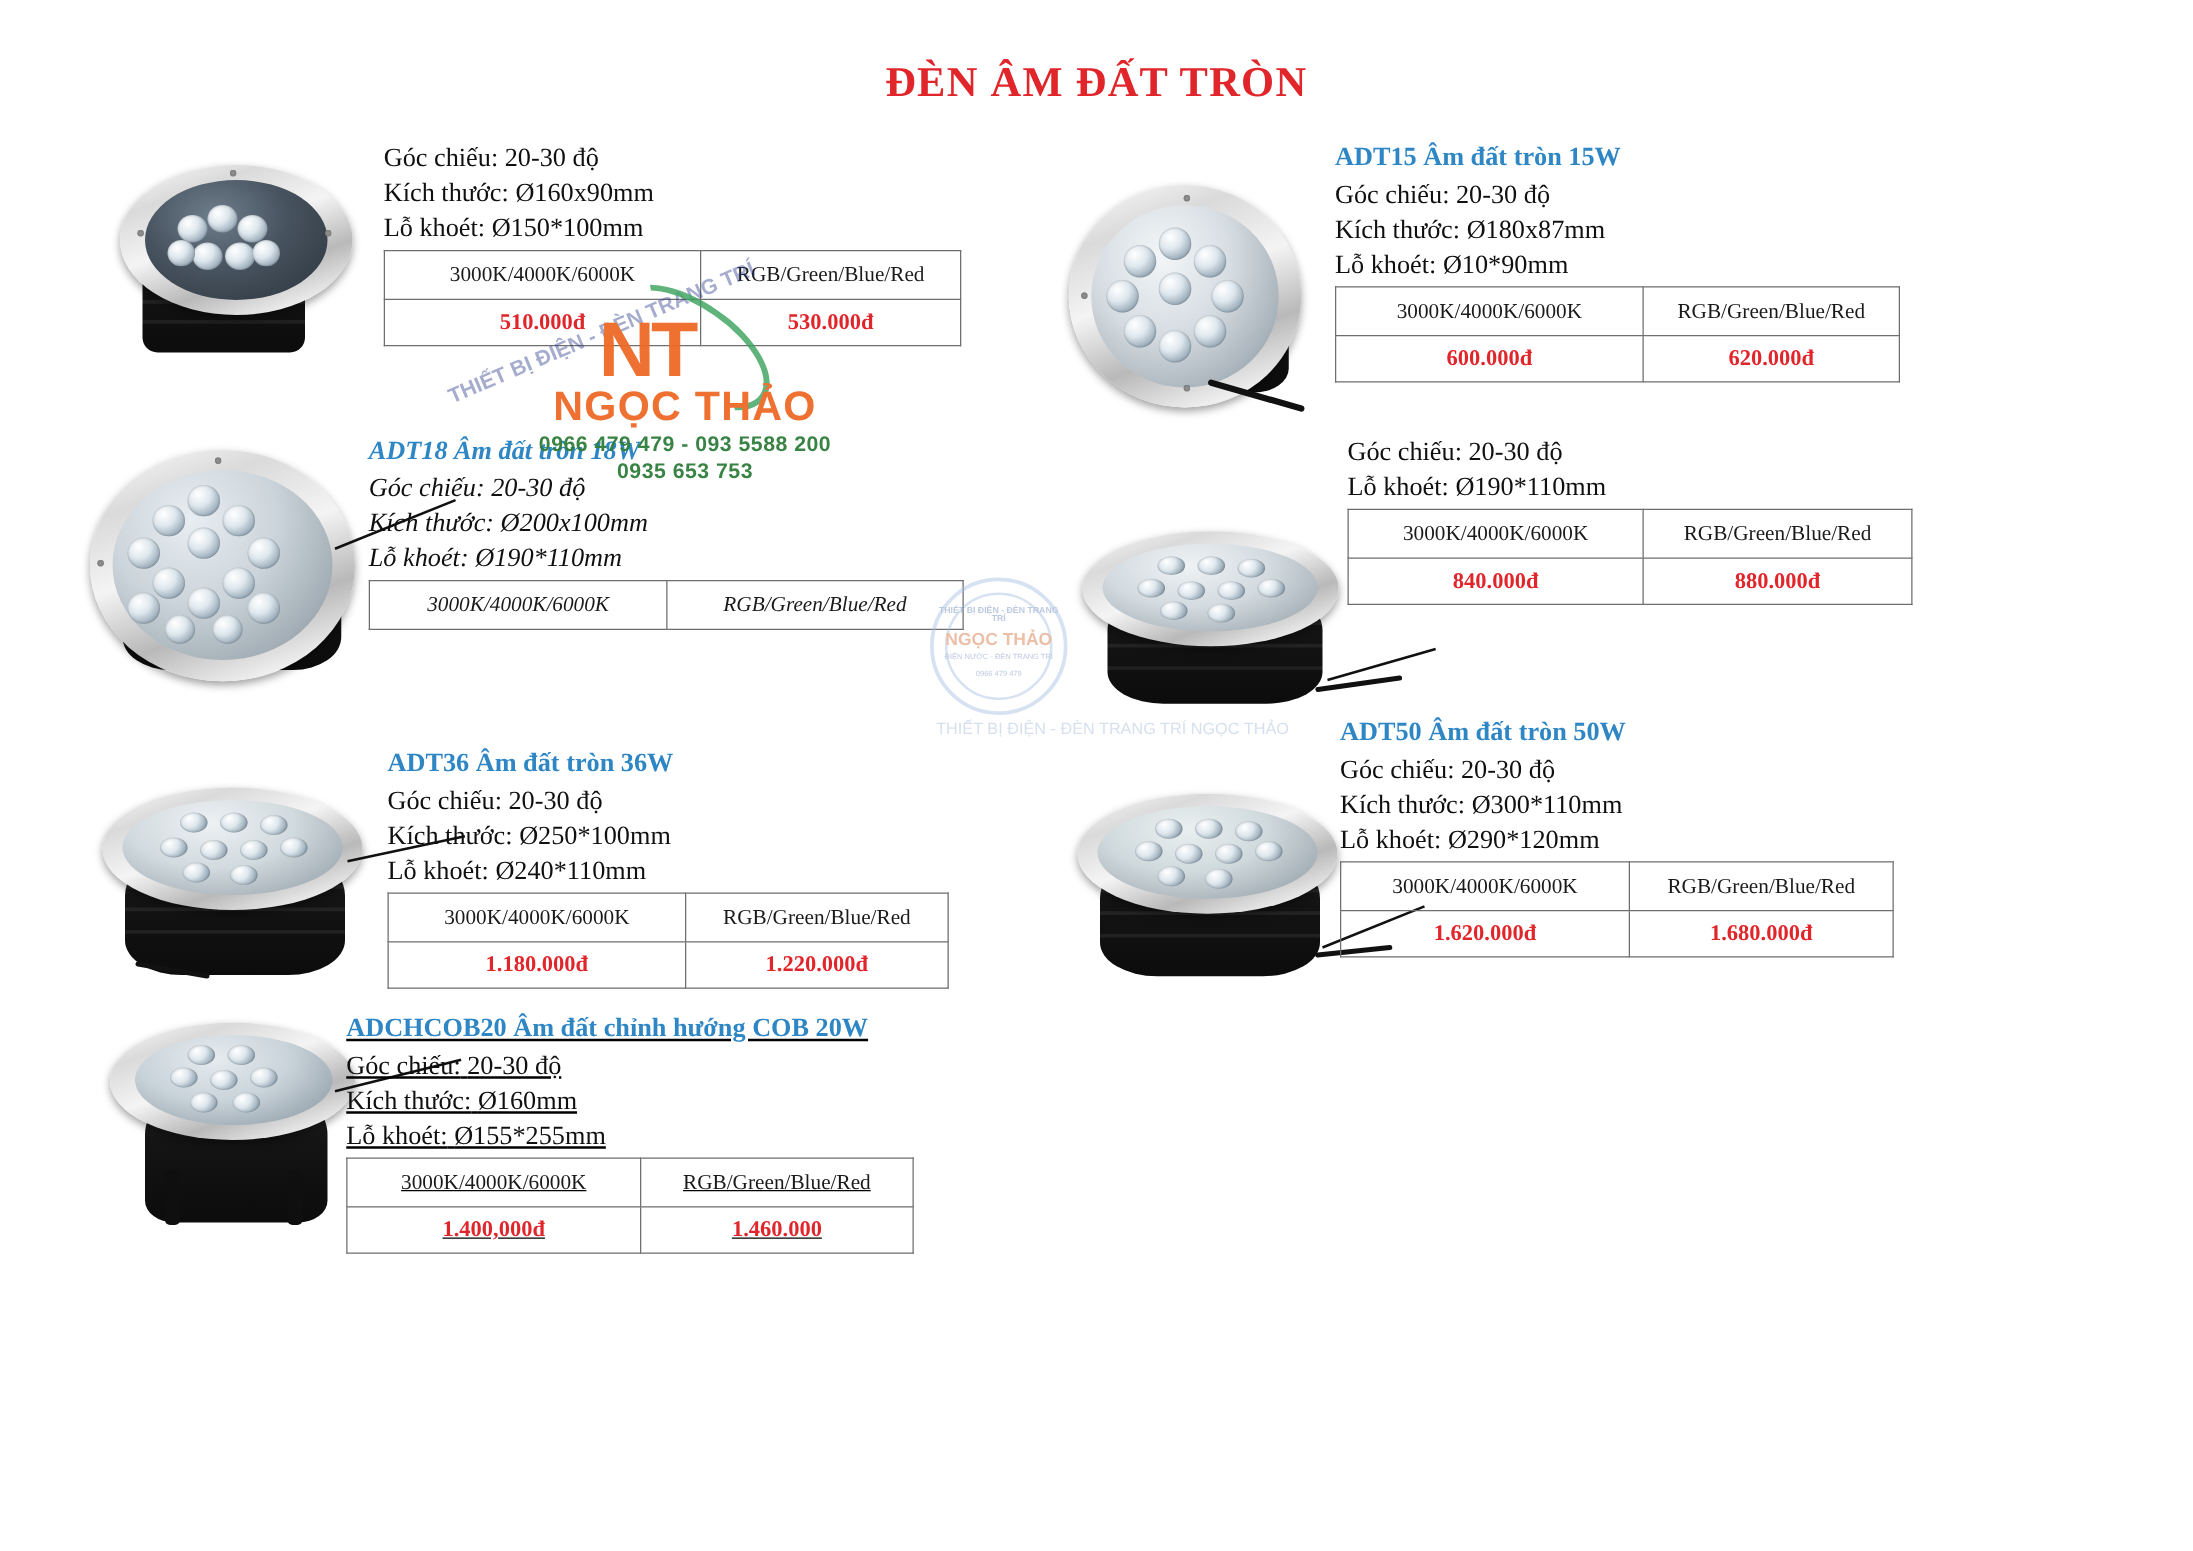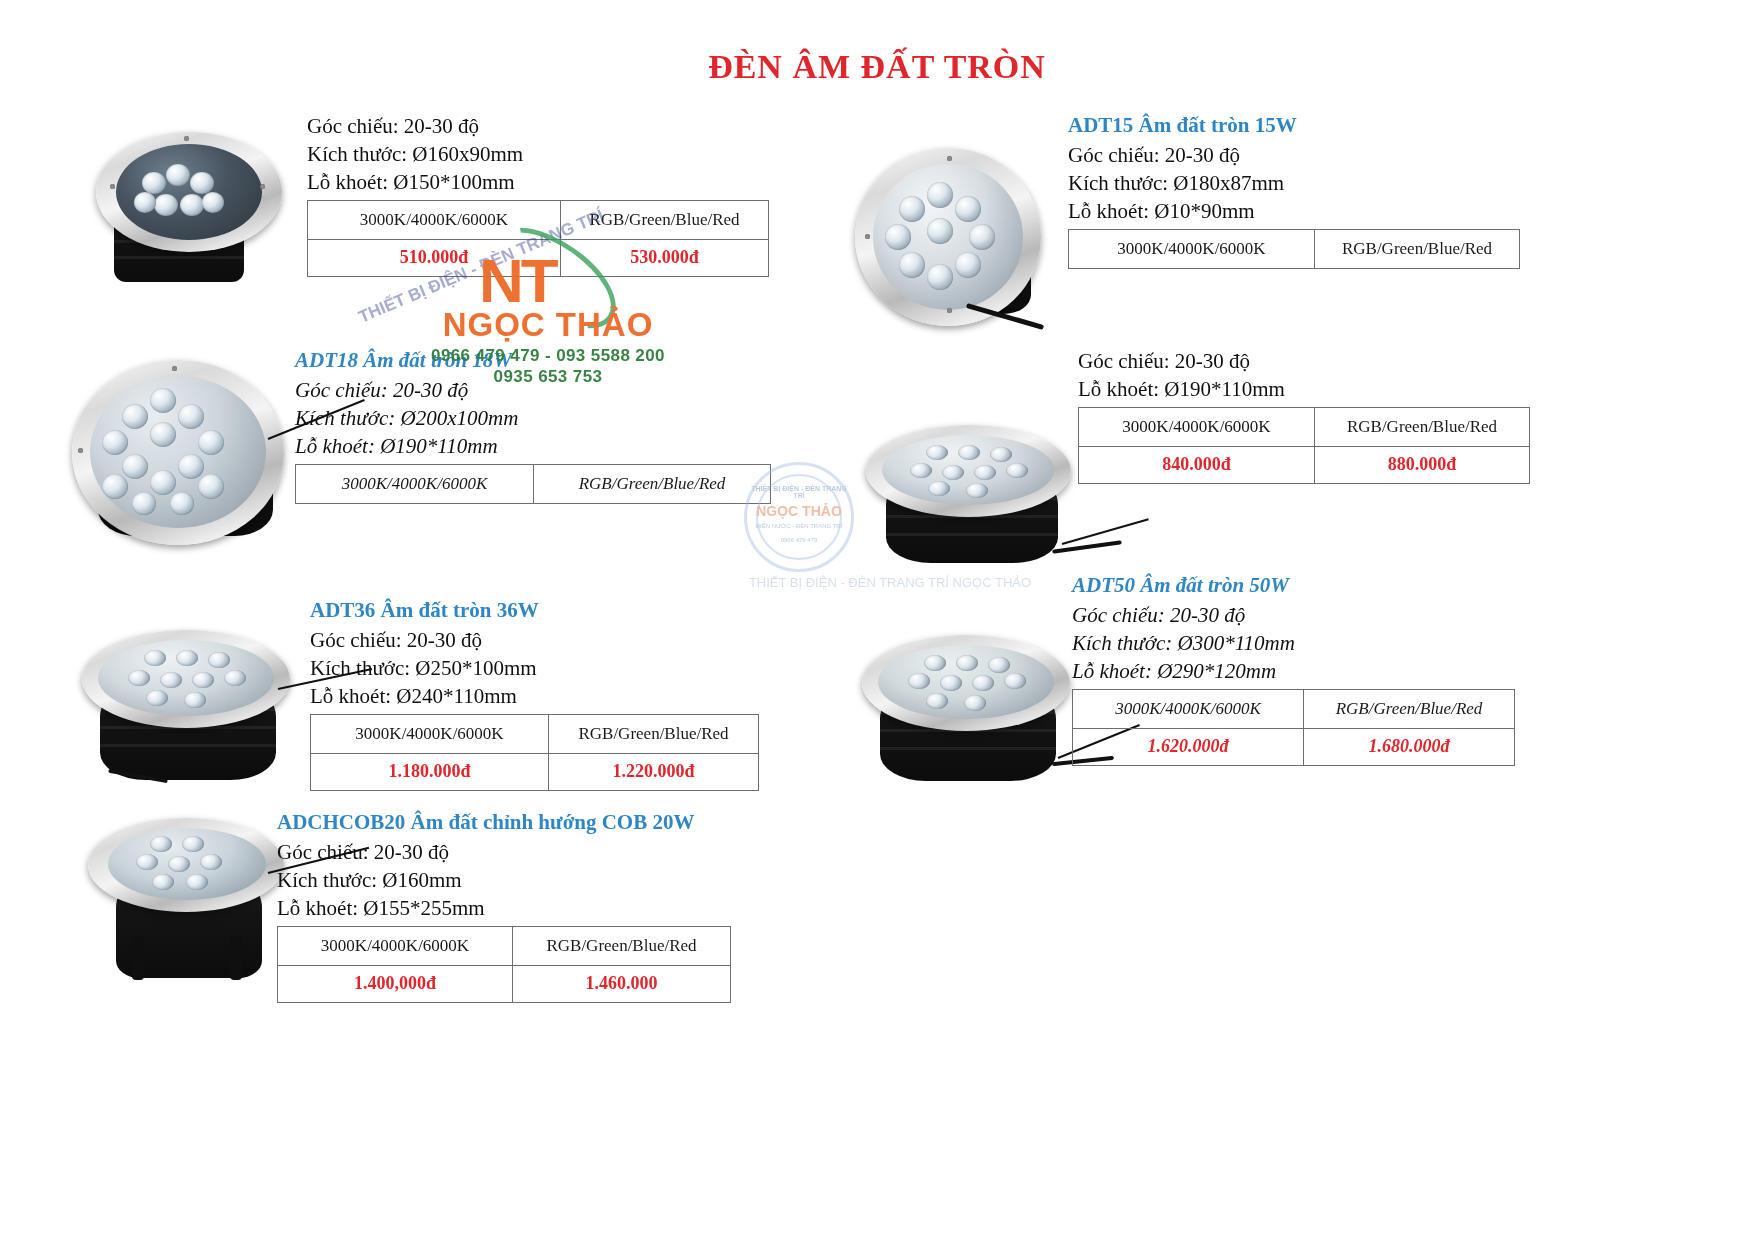--- a/index.html
+++ b/index.html
@@ -235,20 +235,24 @@
     </div>
     <div class="spec">
       <span>Lỗ khoét:</span>
       <span>Ø10*90mm</span>
     </div>
     <table class="price">
       <tbody>
           <tr>
         <td class="hd" style="width:233px;">3000K/4000K/6000K</td>
         <td class="hd" style="width:192px;">RGB/Green/Blue/Red</td>
+      </tr>
+      <tr>
+        <td class="pr">600.000đ</td>
+        <td class="pr">620.000đ</td>
       </tr>
     </tbody>
       </table>
   </div>
 
   <div class="lamp" style="left:72px;top:360px;width:240px;height:195px;">
     <div class="body" style="left:26px;top:56px;width:175px;height:120px;border-radius:42% 42% 22% 22%;"></div>
     <div class="ring" style="left:0px;top:0px;width:212px;height:185px;"></div>
     <div class="glass" style="left:18px;top:16px;width:176px;height:152px;background:radial-gradient(ellipse at 36% 26%,#e8edf1 0%,#ccd5db 42%,#a3aeb6 76%,#78838c 100%);"></div>
     <div class="led" style="left:78px;top:28px;width:26px;height:25px;"></div>
@@ -397,21 +401,21 @@
     <div class="led" style="left:46px;top:38px;width:22px;height:16px;"></div>
     <div class="led" style="left:78px;top:40px;width:22px;height:16px;"></div>
     <div class="led" style="left:110px;top:40px;width:22px;height:16px;"></div>
     <div class="led" style="left:142px;top:38px;width:22px;height:16px;"></div>
     <div class="led" style="left:64px;top:58px;width:22px;height:16px;"></div>
     <div class="led" style="left:102px;top:60px;width:22px;height:16px;"></div>
     <div class="wire" style="left:190px;top:124px;width:62px;height:4px;transform:rotate(-6deg);"></div>
     <div class="leader" style="left:196px;top:122px;width:88px;transform:rotate(-22deg);"></div>
   </div>
 
-  <div class="block" style="left:1072px;top:573px;font-style:italic;">
+  <div class="block" style="left:1072px;top:573px;">
     <div class="prod-title">ADT50 Âm đất tròn 50W</div>
     <div class="spec">
       <span>Góc chiếu:</span>
       <span>20-30 độ</span>
     </div>
     <div class="spec">
       <span>Kích thước:</span>
       <span>Ø300*110mm</span>
     </div>
     <div class="spec">
@@ -441,21 +445,21 @@
     <div class="led" style="left:48px;top:36px;width:22px;height:16px;"></div>
     <div class="led" style="left:80px;top:38px;width:22px;height:16px;"></div>
     <div class="led" style="left:112px;top:36px;width:22px;height:16px;"></div>
     <div class="led" style="left:64px;top:56px;width:22px;height:16px;"></div>
     <div class="led" style="left:98px;top:56px;width:22px;height:16px;"></div>
     <div class="wire" style="left:44px;top:118px;width:12px;height:44px;background:#0f0f0f;border-radius:4px;"></div>
     <div class="wire" style="left:142px;top:118px;width:12px;height:44px;background:#0f0f0f;border-radius:4px;"></div>
     <div class="leader" style="left:180px;top:54px;width:104px;transform:rotate(-14deg);"></div>
   </div>
 
-  <div class="block" style="left:277px;top:810px;">
+  <div class="block" style="left:277px;top:810px;text-decoration:underline;">
     <div class="prod-title">ADCHCOB20 Âm đất chỉnh hướng COB 20W</div>
     <div class="spec">
       <span>Góc chiếu:</span>
       <span>20-30 độ</span>
     </div>
     <div class="spec">
       <span>Kích thước:</span>
       <span>Ø160mm</span>
     </div>
     <div class="spec">

